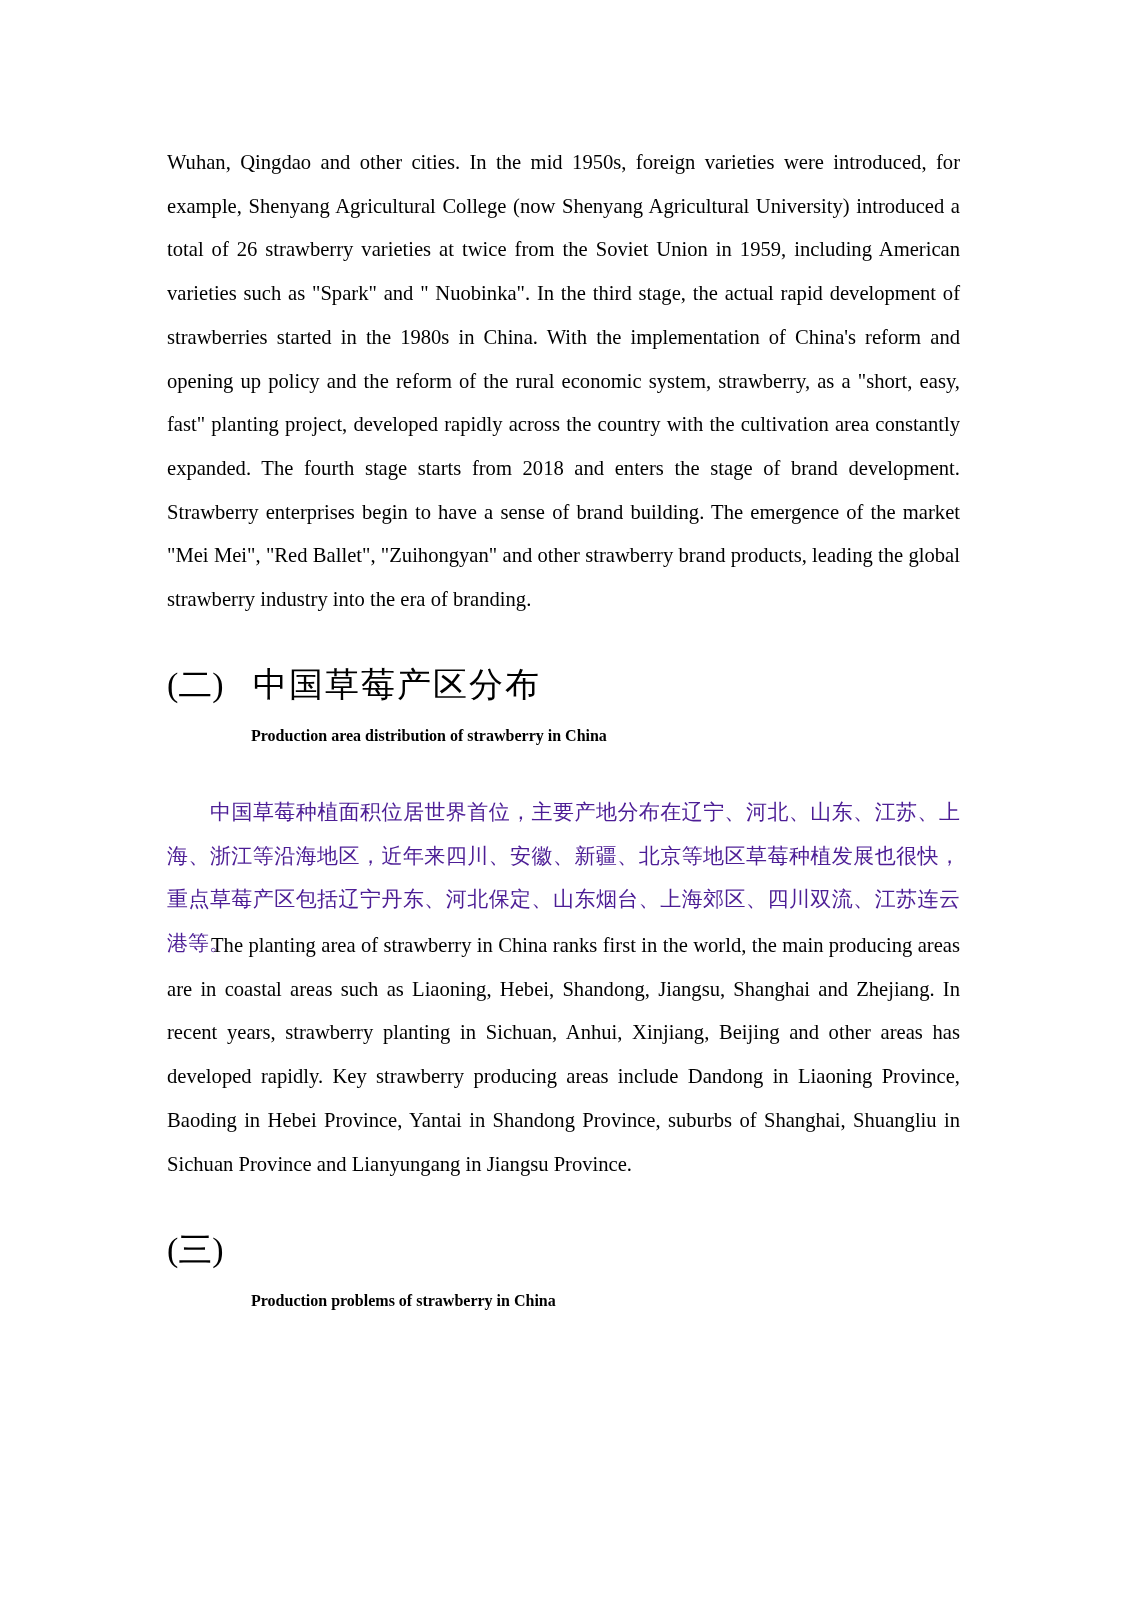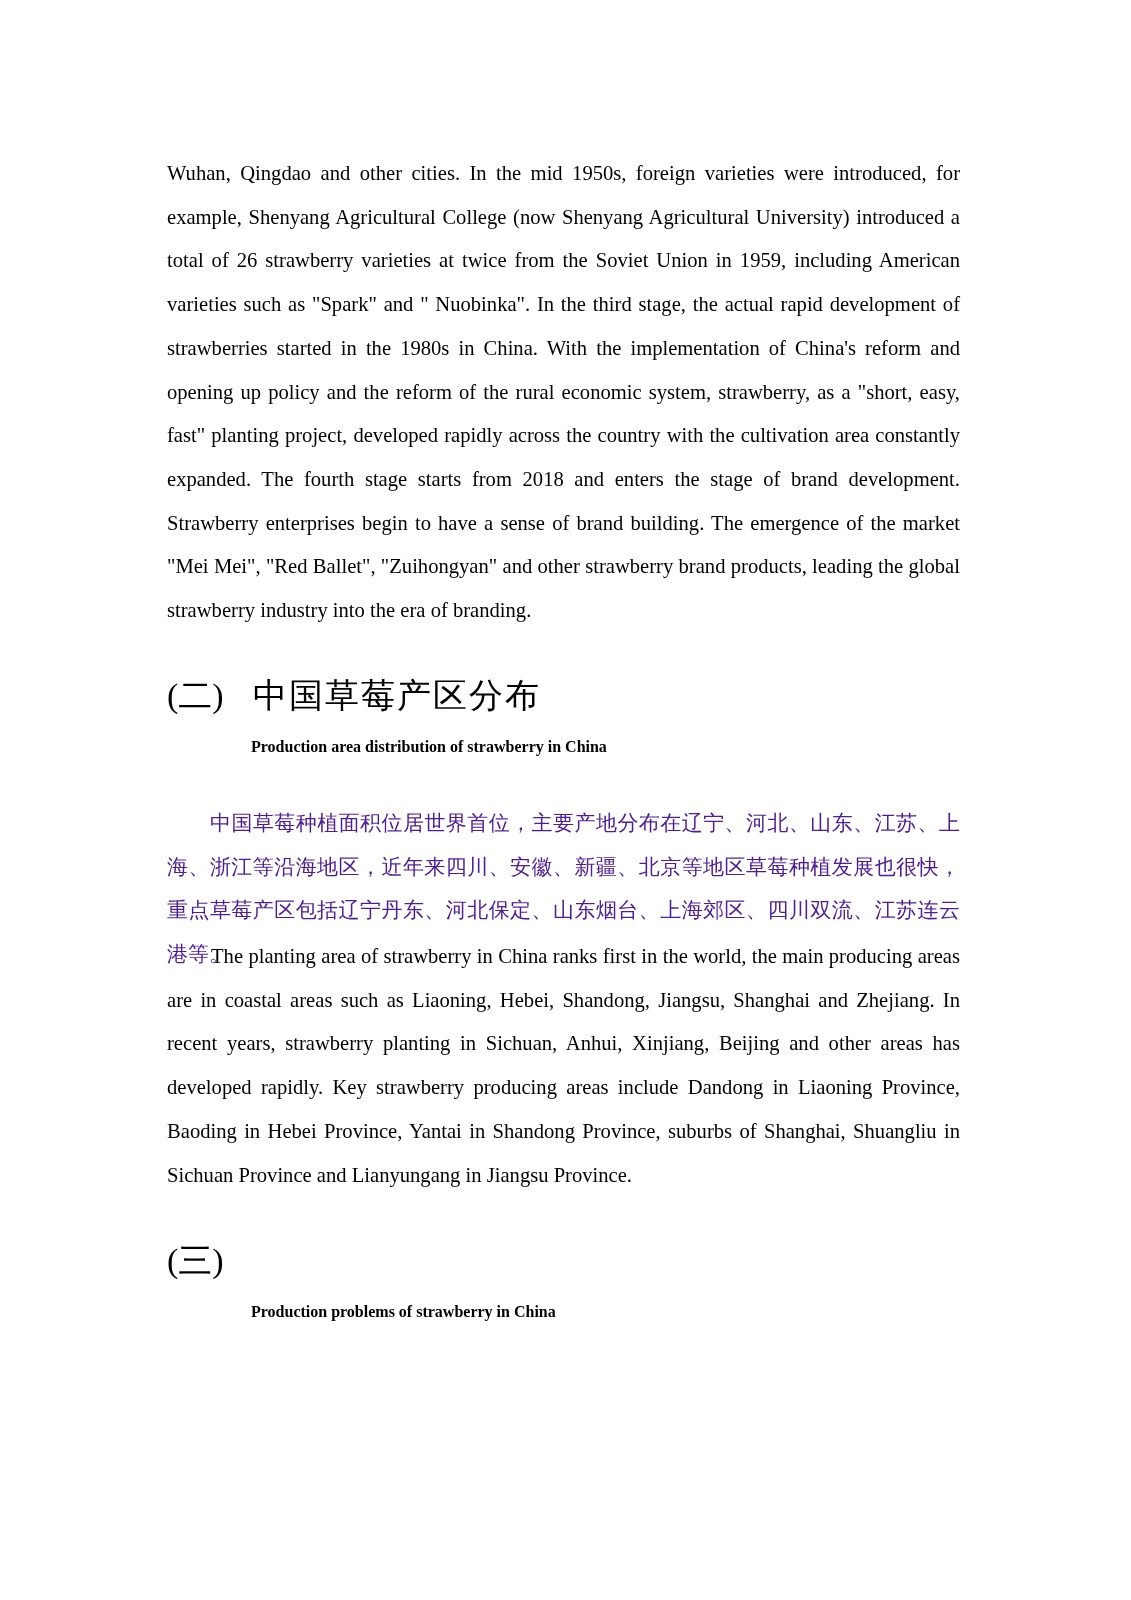--- a/index.html
+++ b/index.html
@@ -5,21 +5,21 @@
   * { margin: 0; padding: 0; box-sizing: border-box; }
   html, body { background: #ffffff; }
   .page {
     position: relative;
     width: 1131px;
     height: 1404px;
     background: #ffffff;
     color: #000000;
     font-family: "Liberation Serif", "DejaVu Serif", serif;
     overflow: hidden;
-    margin: 12px auto;
+    margin: 1px auto;
   }
   .content-block {
     position: absolute;
     left: 167px;
     width: 793px;
   }
   .body-para {
     font-size: 20.6px;
     line-height: 43.7px;
     text-align: justify;

